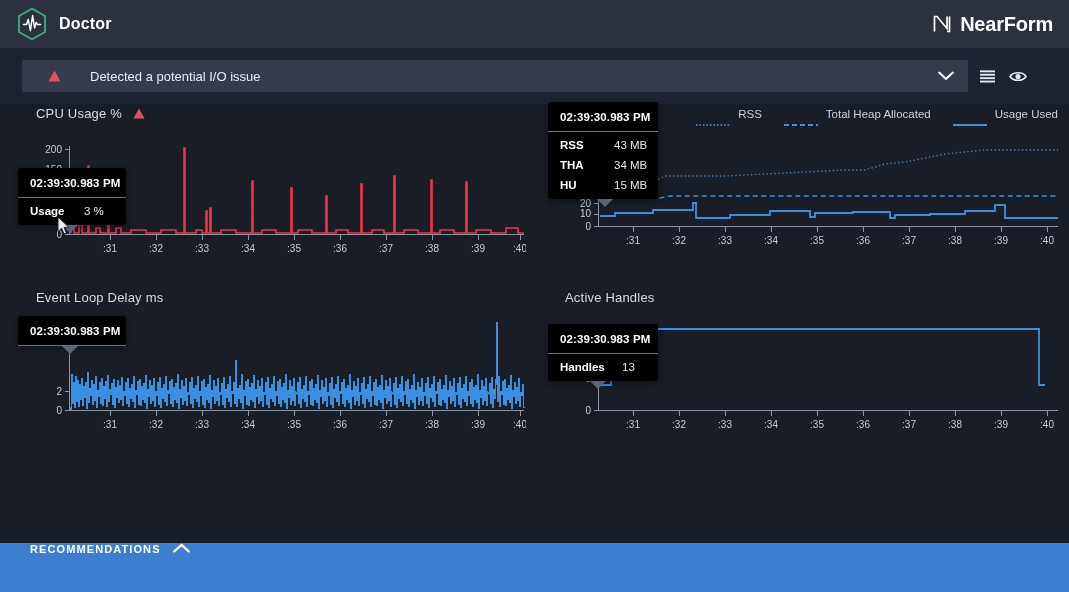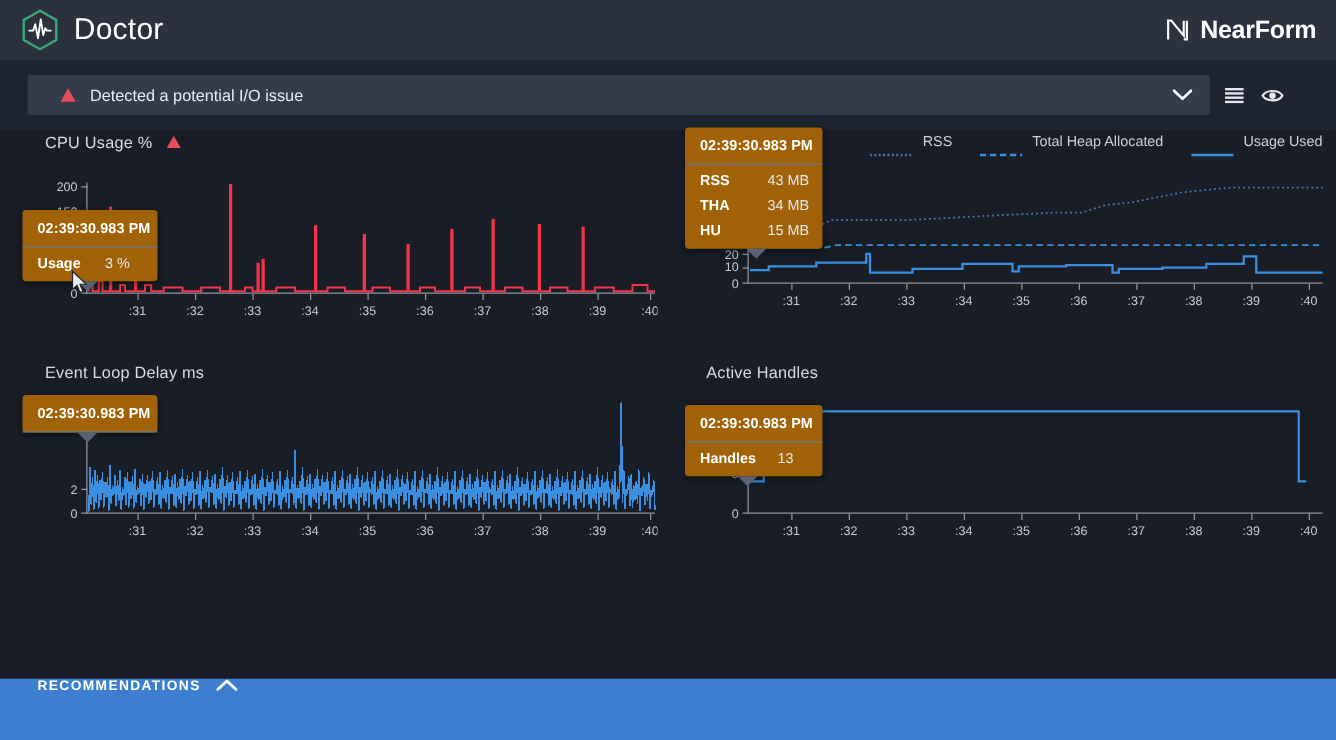--- a/index.html
+++ b/index.html
@@ -16,21 +16,21 @@
 
   
   .header {
     position:absolute; left:0; top:0; width:1069px; height:48px;
     background:#2b313d;
     display:flex; align-items:center;
   }
   .brand-left { display:flex; align-items:center; padding-left:16px; gap:11px; }
   .logo-hex { width:32px; height:34px; display:block; }
   .app-title {
-    color:#ffffff; font-size:24px; font-weight:normal; letter-spacing:.2px;
+    color:#ffffff; font-size:16px; font-weight:bold; letter-spacing:.2px;
   }
   .brand-right {
     margin-left:auto; padding-right:16px;
     display:flex; align-items:center; gap:8px;
   }
   .nf-mark { width:20px; height:20px; display:block; }
   .nf-text { color:#ffffff; font-size:20px; font-weight:bold; letter-spacing:-.2px; }
 
   
   .alertrow {
@@ -41,21 +41,21 @@
   .alert-pill {
     margin-left:22px;
     width:946px; height:32px;
     background:#343b4a;
     border-radius:2px;
     display:flex; align-items:center;
     position:relative;
   }
   .warn-tri { width:13px; height:12px; margin-left:26px; display:block; }
   .alert-text {
-    color:#e9ecf1; font-size:13px; margin-left:11px;
+    color:#e9ecf1; font-size:13px; margin-left:29px;
   }
   .chev-down {
     position:absolute; right:14px; top:50%; transform:translateY(-50%);
     width:16px; height:10px;
   }
   .hdr-icons {
     margin-left:12px; display:flex; align-items:center; gap:14px;
   }
   .icon-list { width:15px; height:13px; display:block; }
   .icon-eye { width:18px; height:13px; display:block; }
@@ -75,21 +75,21 @@
   .legend {
     position:absolute; top:2px; display:flex; align-items:center; gap:22px;
   }
   .lg-item { display:flex; align-items:center; gap:8px; }
   .lg-swatch { width:34px; height:2px; display:block; }
   .lg-label { color:#cbd2dc; font-size:11.5px; white-space:nowrap; }
 
   
   .tip {
     position:absolute;
-    background:#a16207;
+    background:#000000;
     border-radius:3px;
     box-shadow:0 2px 6px rgba(0,0,0,.45);
     z-index:40;
     min-width:108px;
   }
   .tip-head {
     color:#ffffff; font-size:11.5px; font-weight:bold;
     padding:9px 12px 8px 12px;
     border-bottom:1px solid #6b7486;
     white-space:nowrap; letter-spacing:.1px;

